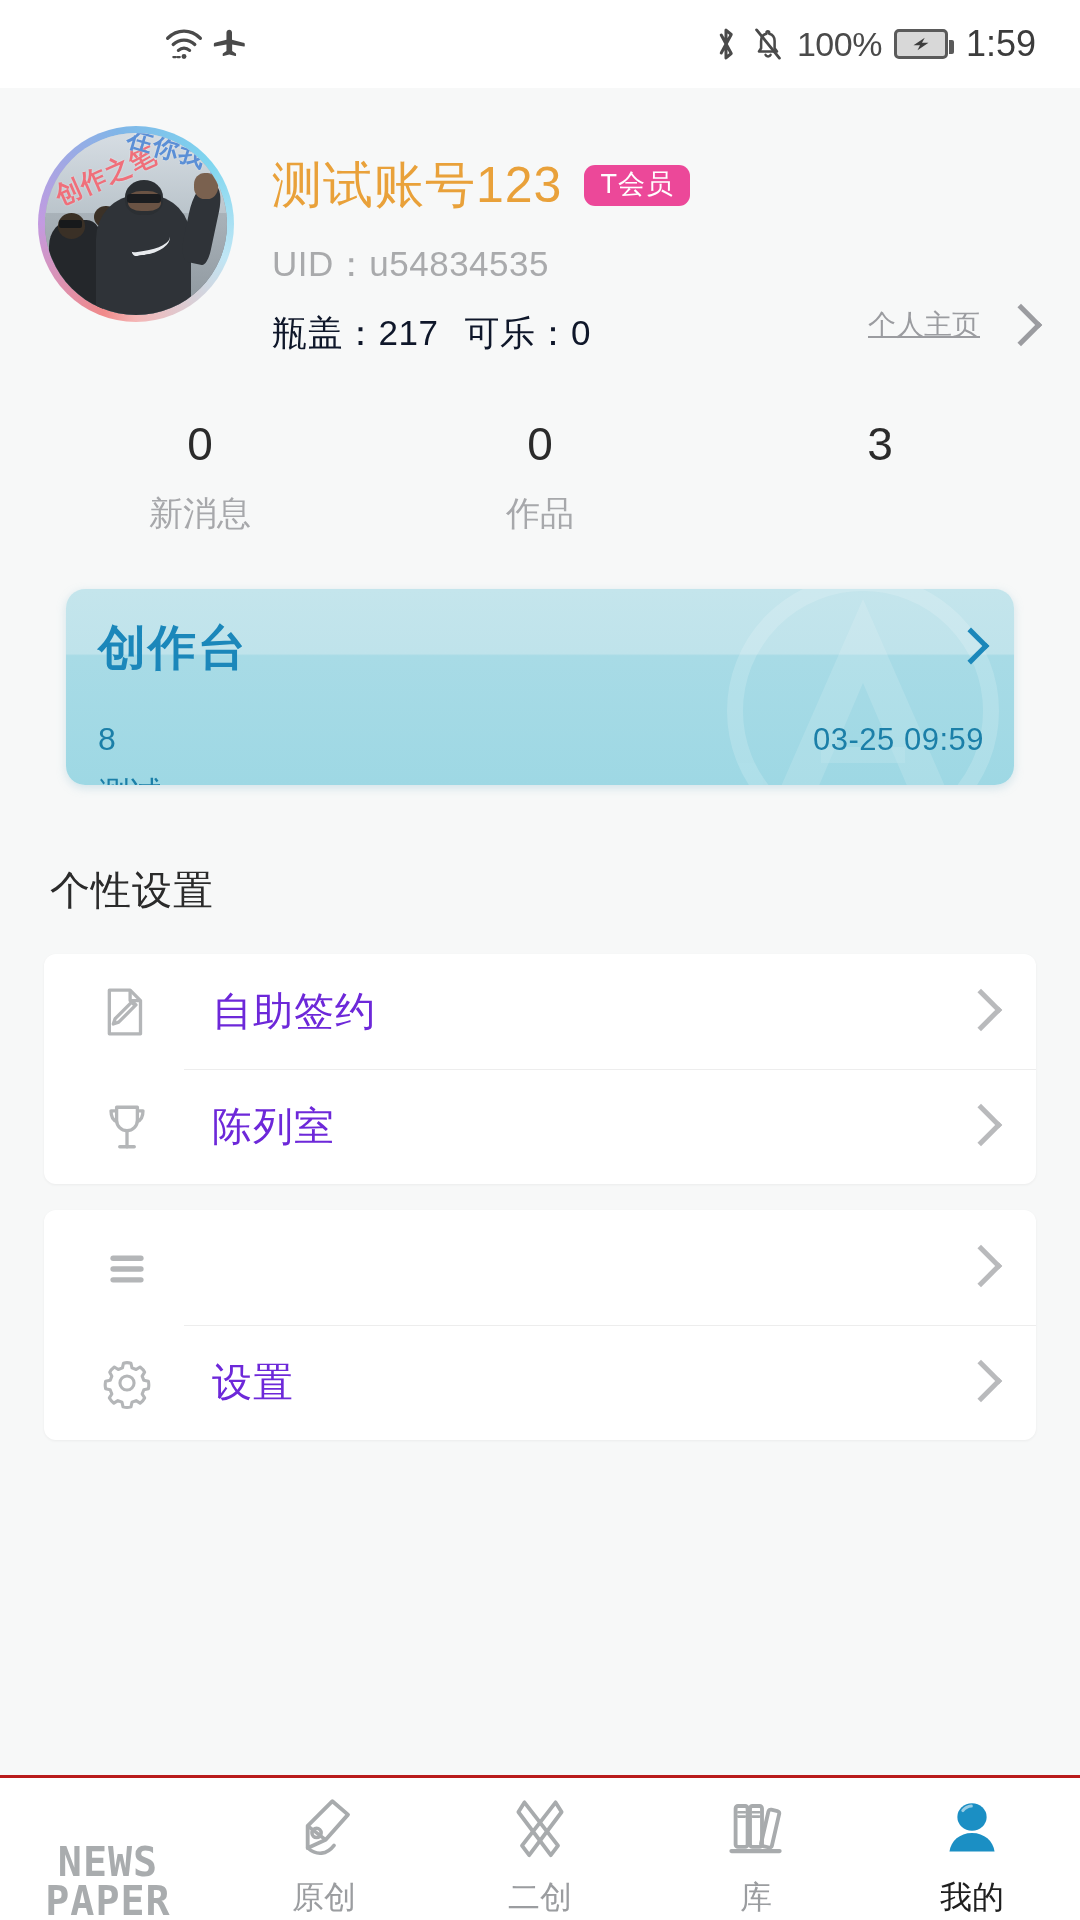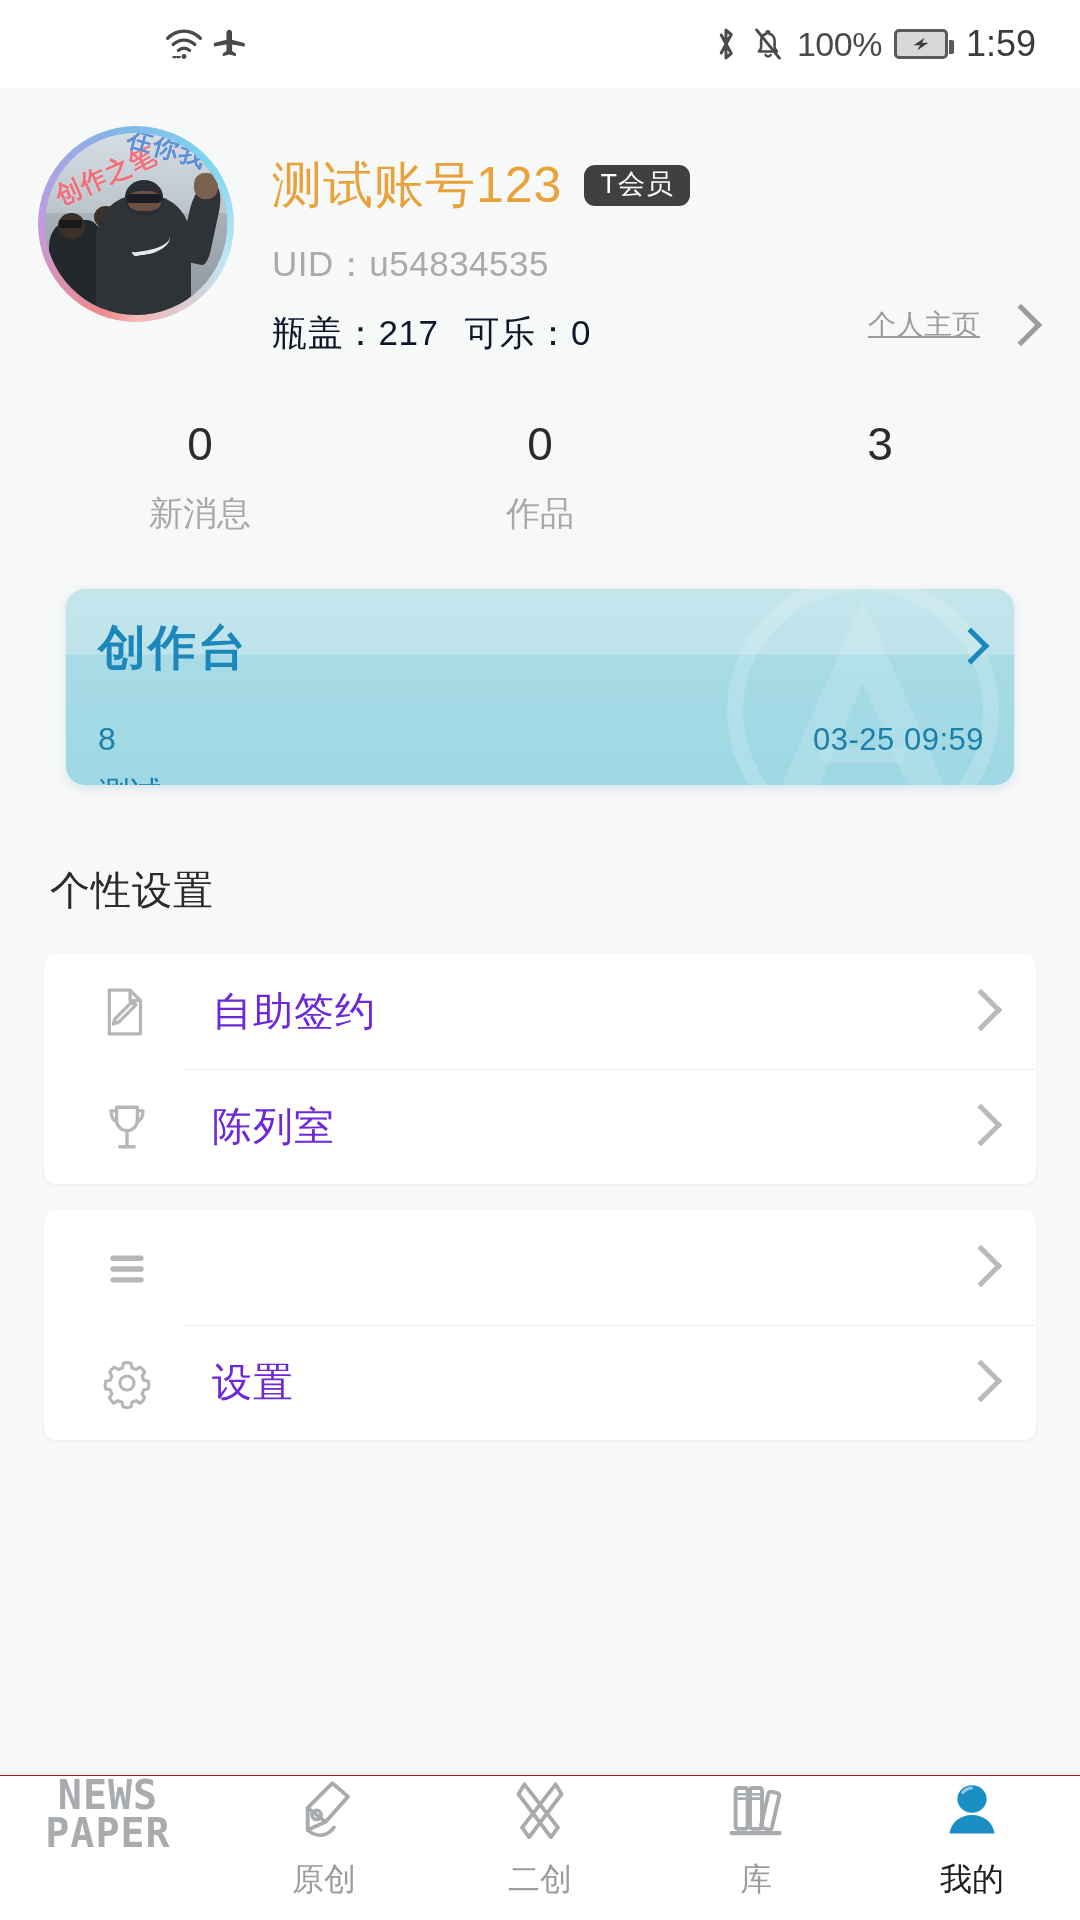--- a/index.html
+++ b/index.html
@@ -74,21 +74,21 @@
   .ph-text2 {
     position:absolute; left:44%; top:3%; font-size:26px; font-weight:bold;
     color:#5b8fd6; transform:rotate(16deg); white-space:nowrap;
     text-shadow:0 0 2px rgba(255,255,255,.5); letter-spacing:1px;
   }
 
   .info { flex:1; padding-left:38px; padding-top:36px; min-width:0; }
   .name-row { display:flex; align-items:center; }
   .username { font-size:50px; color:#e9a13a; font-weight:500; letter-spacing:1px;text-align:right; }
   .vip-badge {
-    margin-left:22px; background:#404040; color:#fff;
+    margin-left:22px; background:#ec4899; color:#fff;
     font-size:27px; padding:6px 16px 8px; border-radius:11px; line-height:1;
     font-weight:500; letter-spacing:1px;
   }
   .uid { font-size:35px; color:#a9aaac; margin-top:22px; letter-spacing:.5px; }
   .coins { font-size:35px; color:#0f172a; margin-top:22px; letter-spacing:.5px; }
   .coins .sep { display:inline-block; width:26px; }
 
   .homepage {
     position:absolute; right:44px; top:218px;
     display:flex; align-items:center; gap:26px;
@@ -137,22 +137,22 @@
   .row + .row:before {
     content:""; position:absolute; left:140px; right:0; top:0; height:1px; background:#ededed;
   }
   .row-icon { width:62px; flex:0 0 62px; display:flex; align-items:center; justify-content:center; color:#b4b6b8; }
   .row-label { font-size:40px; color:#6d28d9; margin-left:54px; letter-spacing:1px; }
   .row-arrow { margin-left:auto; color:#b9babc; }
 
   
   .spacer { flex:1; }
   .tabbar {
-    flex:0 0 145px; height:145px; background:#fff; border-top:1px solid #b91c1c;
-    display:flex; align-items:flex-start;
+    flex:0 0 145px; height:145px; background:#fff; border-top:3px solid #b91c1c;
+    display:flex; align-items:flex-end;
   }
   .tab { flex:1; display:flex; flex-direction:column; align-items:center; justify-content:center; gap:10px; }
   .tab-ico { height:72px; display:flex; align-items:flex-end; justify-content:center; color:#a8abad; }
   .tab-lbl { font-size:32px; color:#9b9da0; }
   .tab.active .tab-lbl { color:#1f1f1f; }
   .logo {
     font-size:40px; font-weight:bold; color:#a9acae; line-height:.96;
     text-align:center; letter-spacing:1px;
     font-family:"DejaVu Sans Mono","Liberation Mono",monospace;
   }

